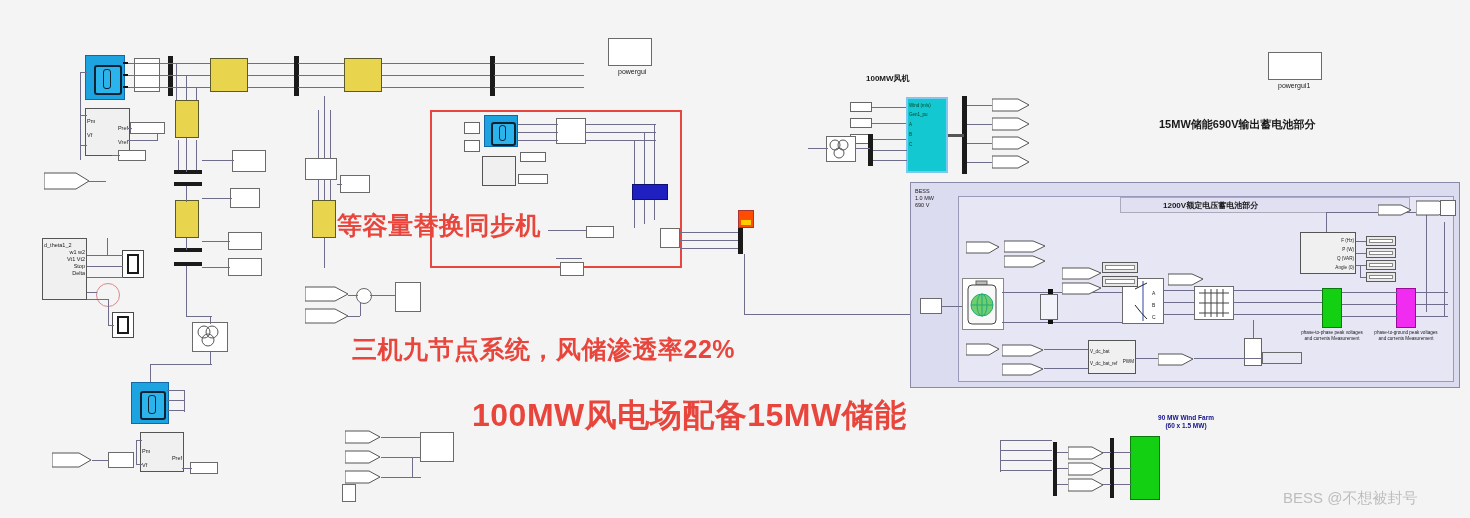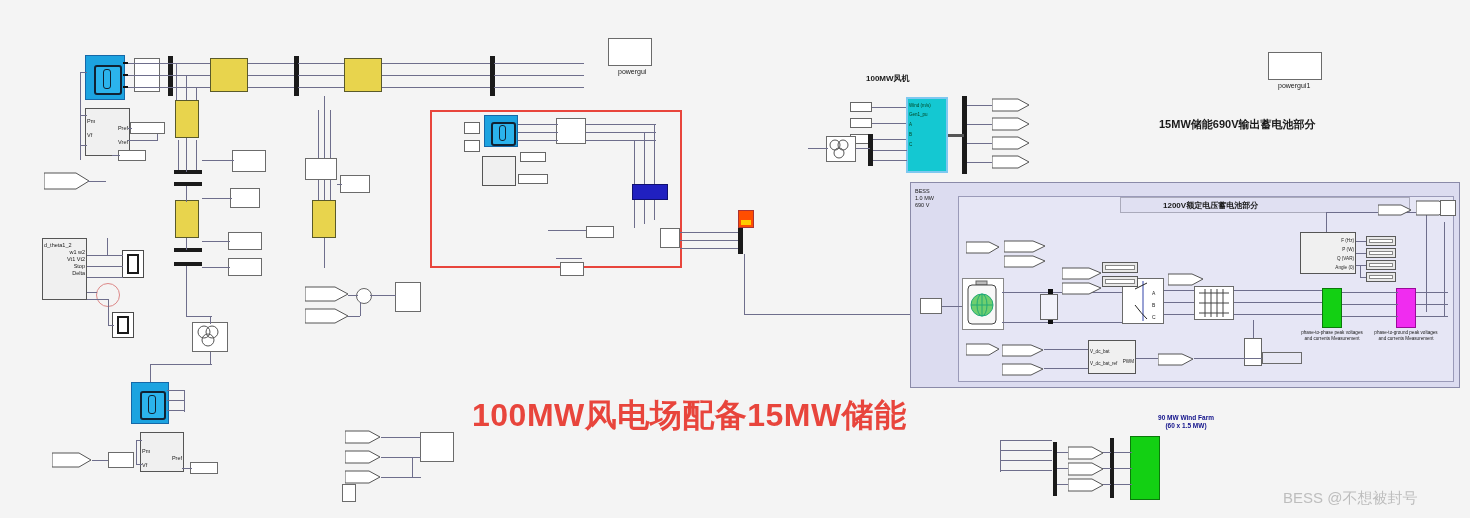--- a/index.html
+++ b/index.html
@@ -554,17 +554,19 @@
     <svg width="36" height="14">
         <polygon points="0,1 24,1 35,7 24,13 0,13" fill="#fff" stroke="#555" stroke-width="1"></polygon>
       </svg>
   </div>
   <div class="wire wh" style="left:1000px;top:440px;width:52px;"></div>
   <div class="wire wh" style="left:1000px;top:450px;width:52px;"></div>
   <div class="wire wh" style="left:1000px;top:460px;width:52px;"></div>
   <div class="wire wh" style="left:1000px;top:470px;width:52px;"></div>
   <div class="wire wv" style="left:1000px;top:440px;height:32px;"></div>
 
+  <div class="ann" style="left:337px;top:209px;font-size:25px;">等容量替换同步机</div>
+  <div class="ann" style="left:352px;top:333px;font-size:25px;">三机九节点系统，风储渗透率22%</div>
   <div class="ann" style="left:472px;top:394px;font-size:32px;">100MW风电场配备15MW储能</div>
 
   <div class="wm" style="left:1283px;top:489px;">BESS @不想被封号</div>
 
 </div>
 
 </body></html>

